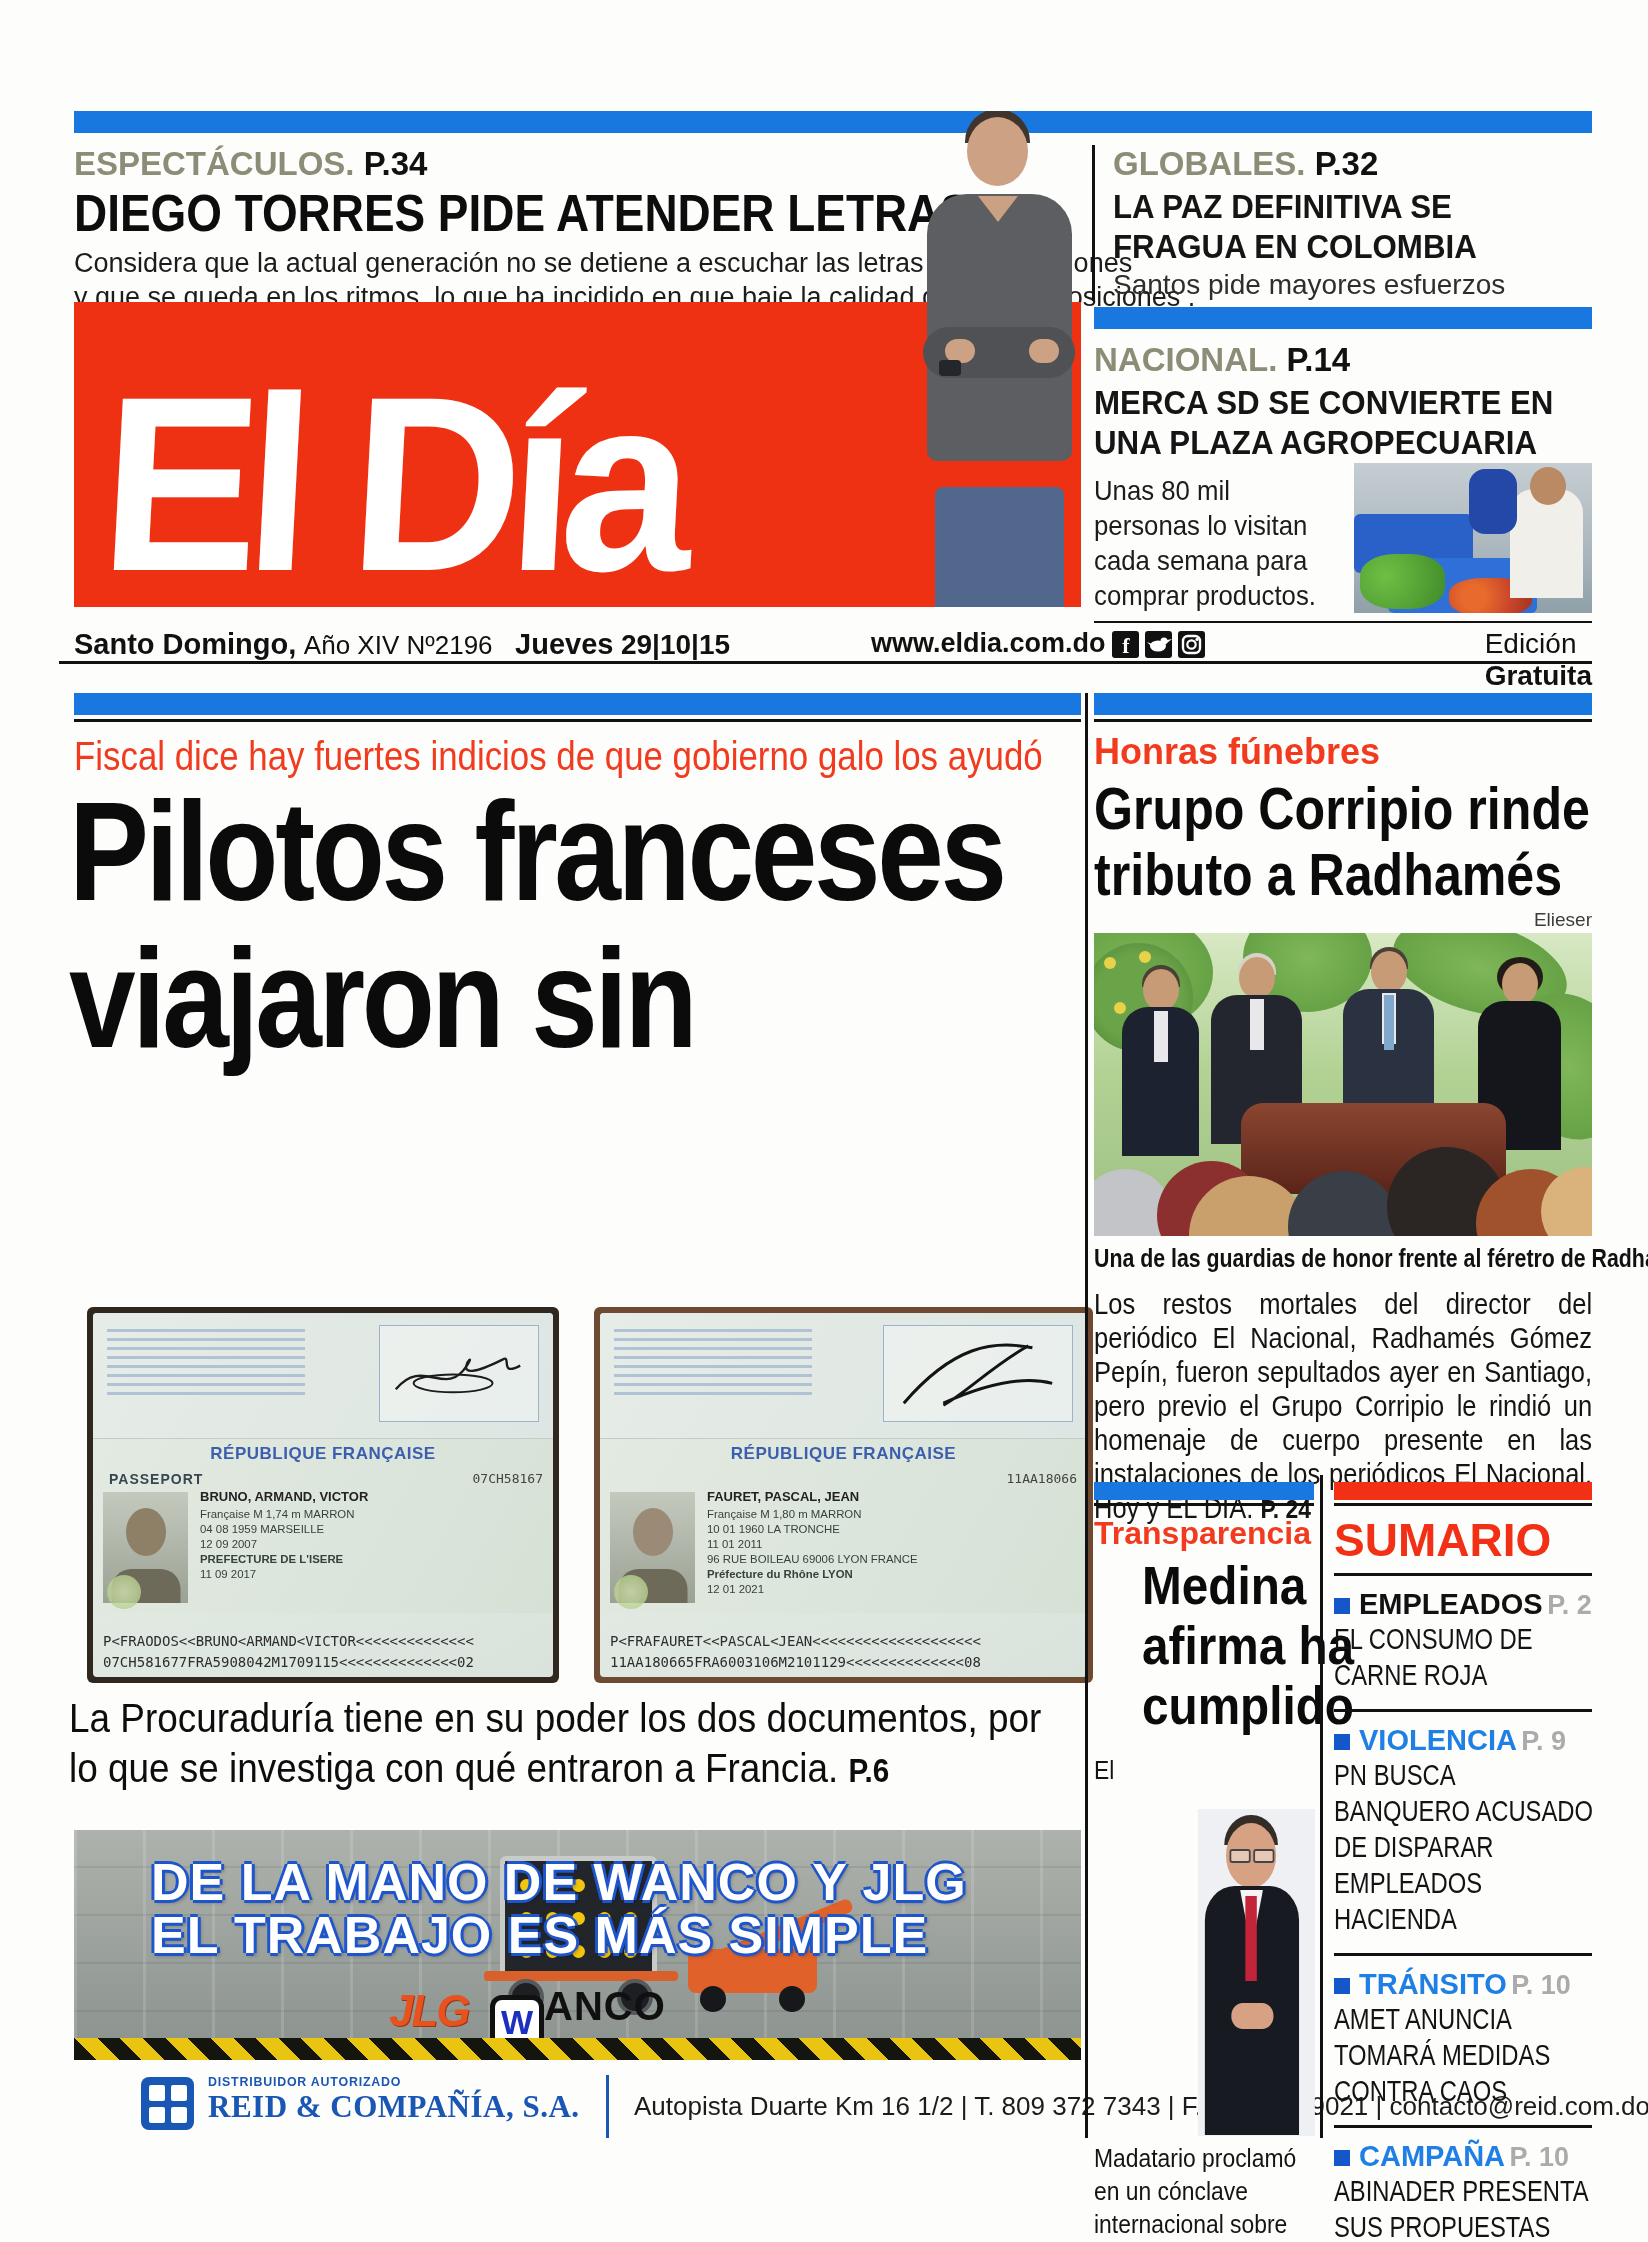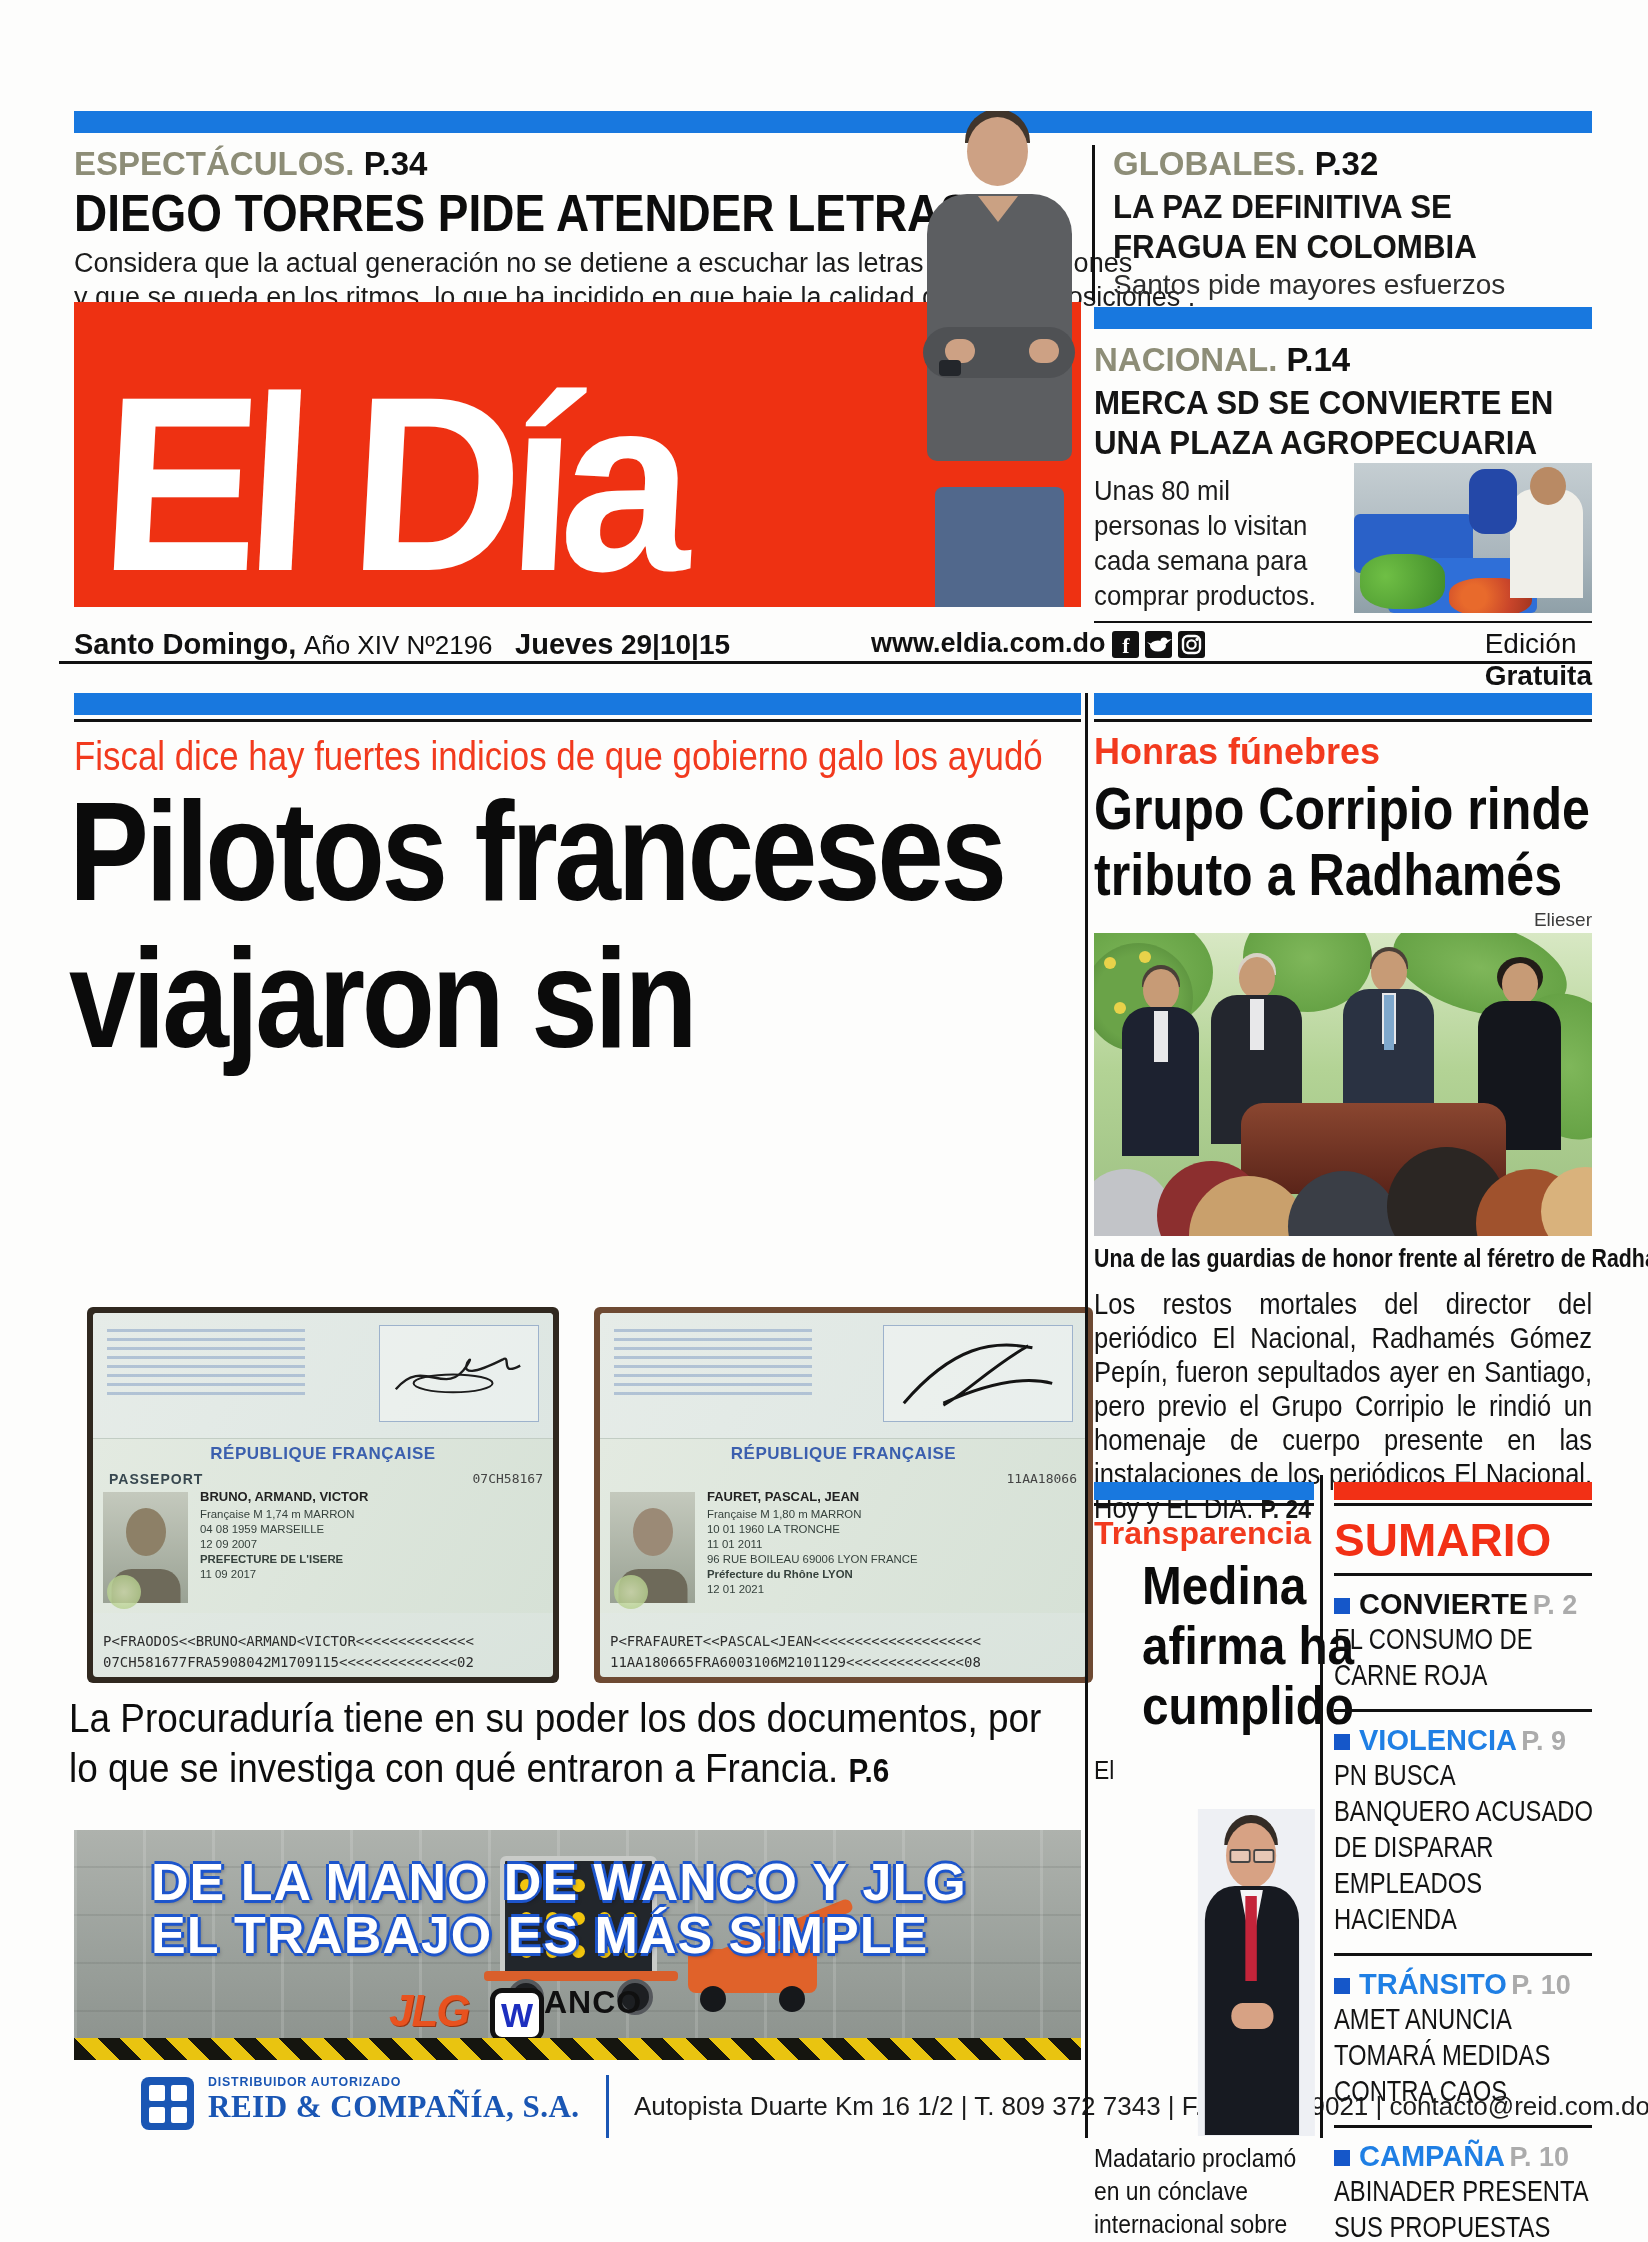--- a/index.html
+++ b/index.html
@@ -92,21 +92,21 @@
   .adbox{position:absolute;left:74px;top:1830px;width:1007px;height:230px;
          background:linear-gradient(180deg,#aeb2ad 0%,#9aa09b 55%,#8b918c 100%);overflow:hidden;}
   .adstruct{position:absolute;inset:0;background:
      repeating-linear-gradient(90deg,rgba(255,255,255,.14) 0 3px,transparent 3px 69px),
      repeating-linear-gradient(0deg,rgba(60,65,60,.12) 0 2px,transparent 2px 48px);}
   .adhl{position:relative;font-weight:900;font-size:52px;line-height:53px;color:#fff;letter-spacing:1px;
         text-shadow:-3px 0 0 #1d55cc,3px 0 0 #1d55cc,0 -3px 0 #1d55cc,0 3px 0 #1d55cc,2px 2px 4px rgba(0,0,40,.45);}
   .jlg{font-style:italic;font-weight:900;font-size:44px;color:#e8521f;letter-spacing:-2px;text-shadow:1px 1px 0 #9c3511;}
   .wanco-w{display:inline-block;width:44px;height:44px;border:5px solid #111;border-radius:12px;background:#fff;
            color:#1d2fbf;font-weight:900;font-size:34px;line-height:44px;text-align:center;vertical-align:-14px;}
-  .wanco-rest{font-weight:900;font-size:32px;color:#101010;letter-spacing:1px;}
+  .wanco-rest{font-weight:900;font-size:40px;color:#101010;letter-spacing:1px;}
   .caution{position:absolute;left:0;right:0;bottom:0;height:22px;
            background:repeating-linear-gradient(45deg,#15150f 0 16px,#e9c410 16px 32px);}
   .panel{position:absolute;left:426px;top:26px;width:147px;height:115px;background:#22262b;border:5px solid #c9cbc8;border-radius:6px;}
   .pdots{position:absolute;inset:8px;display:grid;grid-template-columns:repeat(5,1fr);grid-template-rows:repeat(3,1fr);}
   .pdots span{width:13px;height:13px;border-radius:50%;background:#f2c50e;margin:auto;}
   .orangemachine{position:absolute;}
   
   .reidlogo{position:absolute;width:53px;height:53px;background:#1a56b4;border-radius:8px;}
   .reidlogo i{position:absolute;width:16px;height:16px;background:#fff;border-radius:2px;}
   .reidname{font-family:"Liberation Serif",serif;font-weight:700;font-size:31px;color:#1a56b4;letter-spacing:0.5px;}
@@ -465,21 +465,21 @@
 
   <div class="rule" style="left:1320px;top:1475px;width:3px;height:663px;"></div>
 
   <div class="bar" style="left:1334px;top:1482px;width:258px;height:18px;background:#f23015;"></div>
   <div class="rule" style="left:1334px;top:1503px;width:258px;height:3px;"></div>
   <div class="abs" style="left:1334px;top:1513px;width:258px;">
     <div class="sumtitle">SUMARIO</div>
     <div class="rule" style="position:static;width:258px;height:3px;margin-top:6px;"></div>
 
     <div class="sum-item">
-      <div><span class="bullet"></span><span class="sum-label" style="color: rgb(17, 17, 17);">CONVIERTE</span> <span class="sum-page">P. 2</span></div>
+      <div><span class="bullet"></span><span class="sum-label" style="color: rgb(17, 17, 17);">EMPLEADOS</span> <span class="sum-page">P. 2</span></div>
       <div><div class="sqz s82 sum-text">EL CONSUMO DE CARNE ROJA</div></div>
     </div>
     <div class="sum-item">
       <div><span class="bullet"></span><span class="sum-label" style="color: rgb(31, 127, 228);">VIOLENCIA</span> <span class="sum-page">P. 9</span></div>
       <div><div class="sqz s82 sum-text">PN BUSCA BANQUERO ACUSADO DE DISPARAR EMPLEADOS HACIENDA</div></div>
     </div>
     <div class="sum-item">
       <div><span class="bullet"></span><span class="sum-label" style="color: rgb(31, 127, 228);">TRÁNSITO</span> <span class="sum-page">P. 10</span></div>
       <div><div class="sqz s82 sum-text">AMET ANUNCIA TOMARÁ MEDIDAS CONTRA CAOS</div></div>
     </div>

